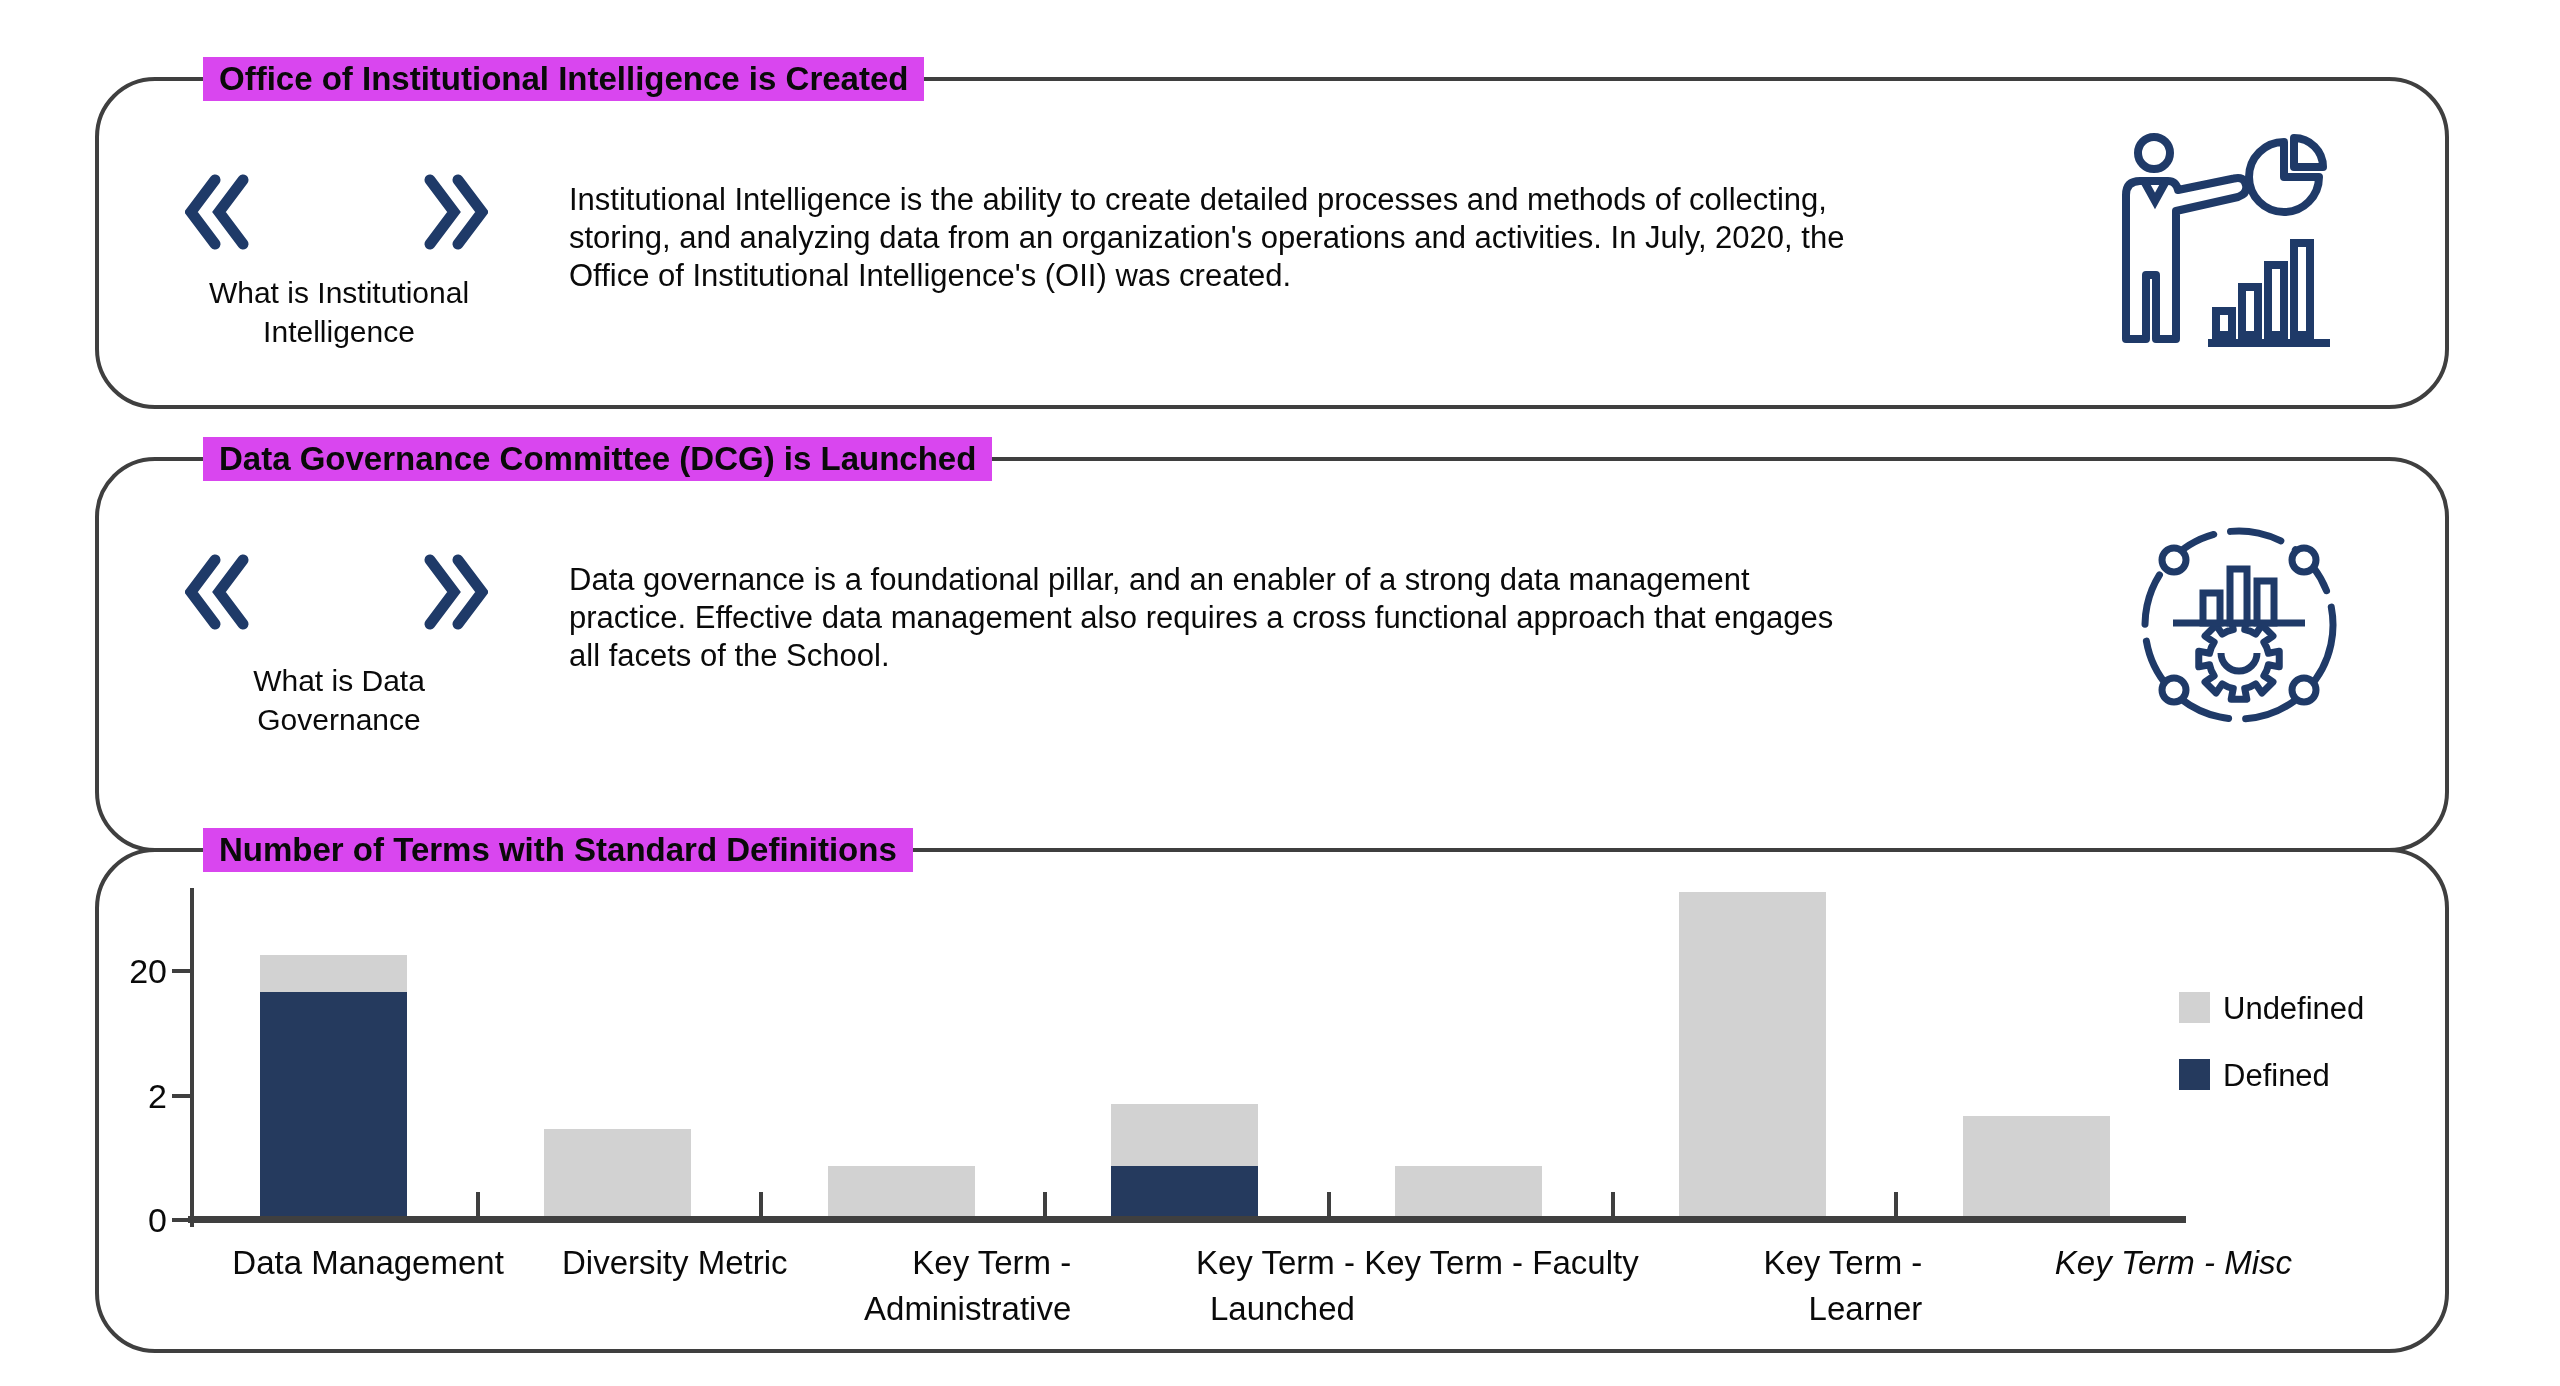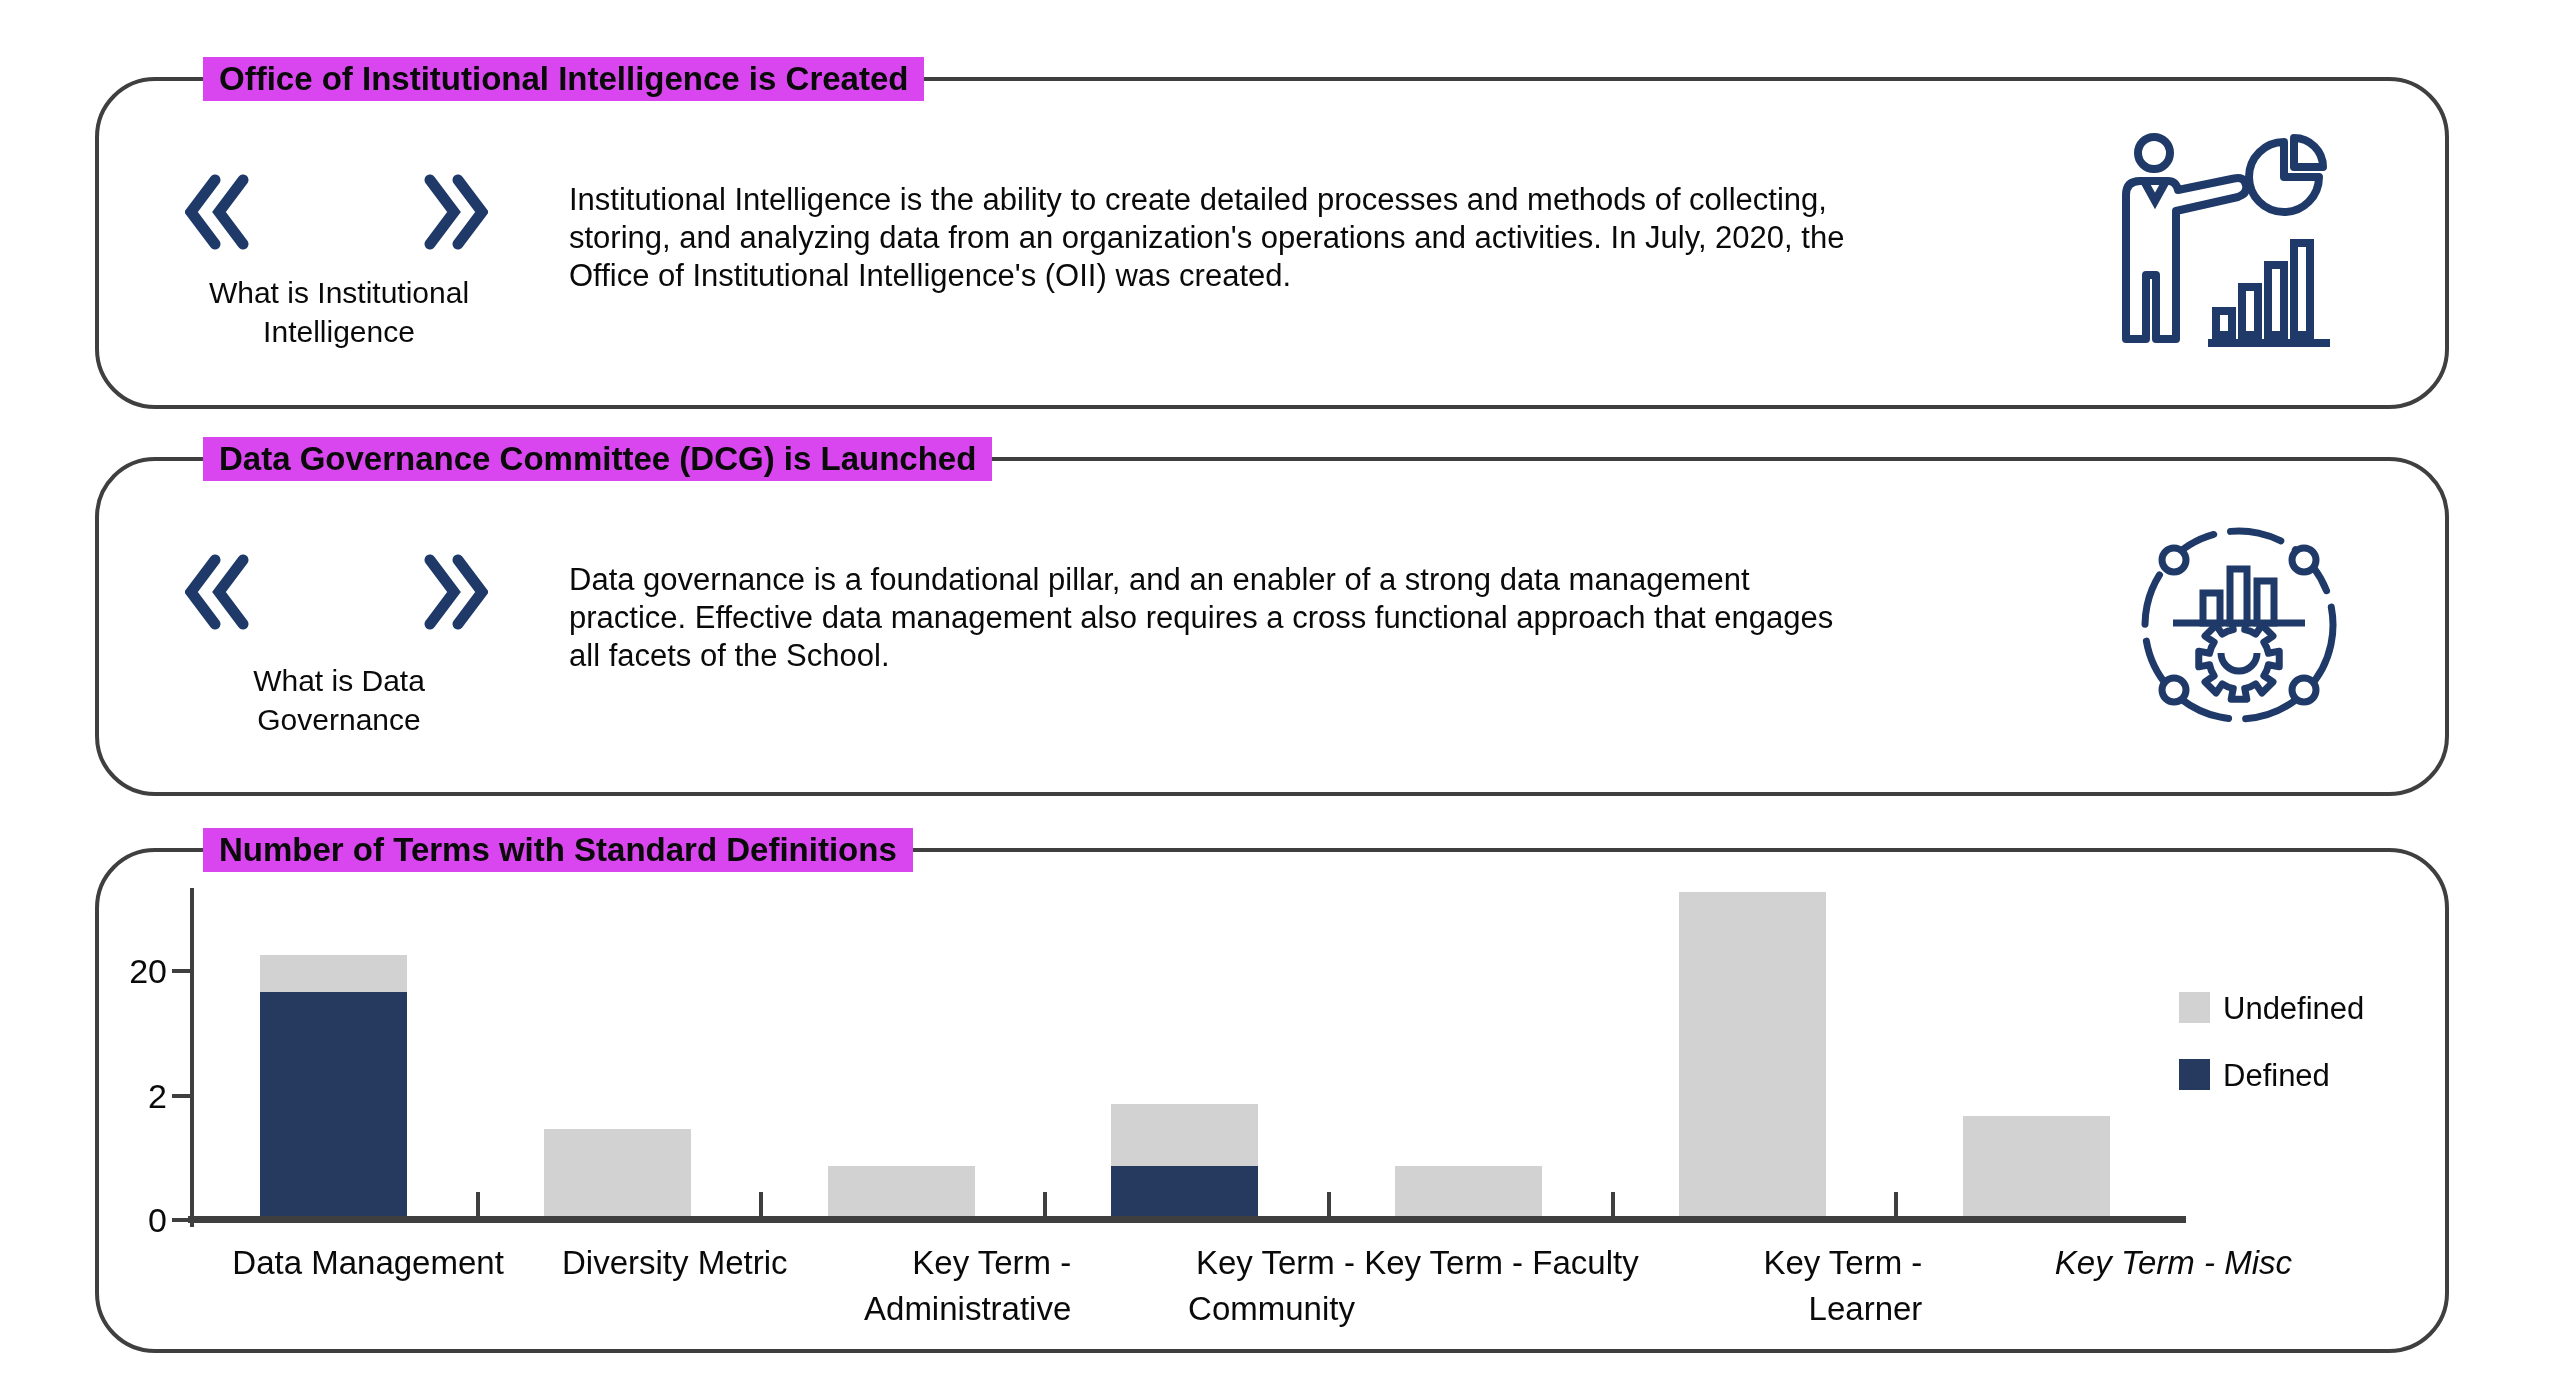--- a/index.html
+++ b/index.html
@@ -1,21 +1,21 @@
 <!DOCTYPE html>
 <html><head>
 <meta charset="utf-8">
 <style>
   html,body{margin:0;padding:0;background:#ffffff;}
   .canvas{position:relative;width:2560px;height:1386px;background:#fff;overflow:hidden;
           font-family:"Liberation Sans","DejaVu Sans",sans-serif;color:#0a0a0a;}
   .panel{position:absolute;left:95px;width:2354px;border:4px solid #3f3f3f;border-radius:60px;
          box-sizing:border-box;background:#fff;}
   #panel-oii{top:77px;height:332px;}
-  #panel-dcg{top:457px;height:339px;}
+  #panel-dcg{top:457px;height:395px;}
   #panel-chart{top:848px;height:505px;}
   .panel-title{position:absolute;top:-24px;left:104px;background:#d946ef;padding:0 16px;
                font-size:33px;font-weight:700;line-height:44px;white-space:nowrap;}
   .chev{position:absolute;top:93px;}
   .chev.left{left:86px;}
   .chev.right{left:325px;}
   .nav-label{position:absolute;left:0;top:192px;width:480px;text-align:center;
              font-size:30px;line-height:39px;}
   #panel-dcg .nav-label{top:200px;}
   .body-text{position:absolute;left:470px;top:100px;width:1530px;font-size:31px;line-height:38px;}
@@ -163,21 +163,21 @@
         <div class="cat-label" style="left: 632.25px; top: 388px; width: 340px;">
           <div>Key Term -</div>
           <div>Administrative</div>
         </div>
         <div class="bar" style="left: 1012.45px; top: 252px; width: 147px; height: 112px;">
           <div class="seg" style="top: 0px; height: 62px; background: rgb(210, 210, 210);"></div>
           <div class="seg" style="bottom: 0px; height: 50px; background: rgb(37, 58, 94);"></div>
         </div>
         <div class="cat-label" style="left: 915.95px; top: 388px; width: 340px;">
           <div>Key Term -</div>
-          <div>Community</div>
+          <div>Launched</div>
         </div>
         <div class="bar" style="left: 1296.15px; top: 314px; width: 147px; height: 50px;">
           <div class="seg" style="top: 0px; height: 50px; background: rgb(210, 210, 210);"></div>
         </div>
         <div class="cat-label" style="left: 1199.65px; top: 388px; width: 340px;">
           <div>Key Term - Faculty</div>
         </div>
         <div class="bar" style="left: 1579.85px; top: 40px; width: 147px; height: 324px;">
           <div class="seg" style="top: 0px; height: 324px; background: rgb(210, 210, 210);"></div>
         </div>

